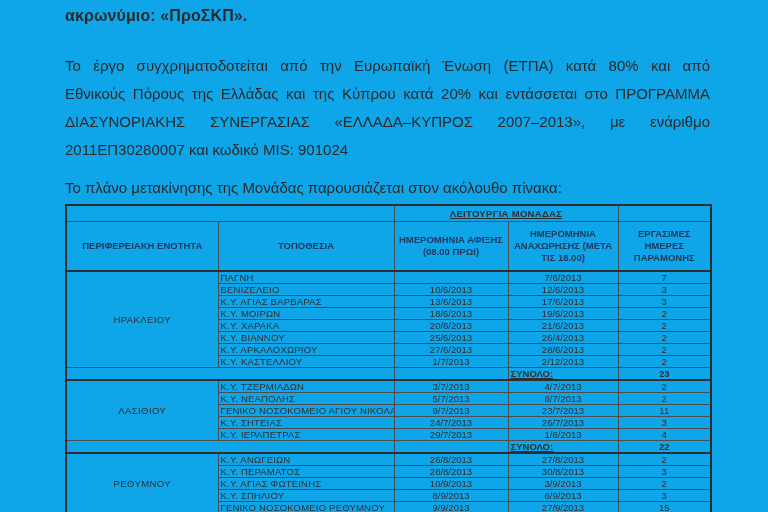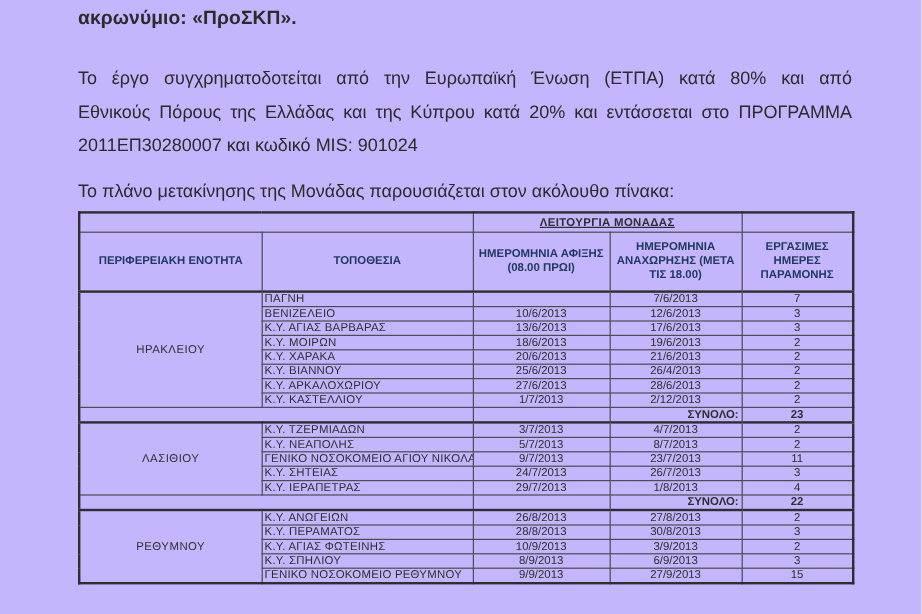--- a/index.html
+++ b/index.html
@@ -3,21 +3,21 @@
 <meta charset="utf-8">
 <style>
   html, body { margin: 0; padding: 0; background: #ffffff; }
   body {
     width: 768px; height: 512px; overflow: hidden;
     font-family: "Liberation Sans", sans-serif;
     color: #2b2b2b;
     -webkit-font-smoothing: antialiased;
   }
   .page { width: 768px; height: 512px; overflow: hidden; box-sizing: border-box;
-          padding: 6px 58px 0 65px; background: #c4b5fd; }
+          padding: 6px 58px 0 65px; background: #0ea5e9; }
 
   .acronym { font-size: 16px; font-weight: bold; line-height: 20px; letter-spacing: 0.1px; }
 
   .para { margin-top: 26px; }
   .jline {
     font-size: 15px; line-height: 28px; white-space: nowrap;
     text-align: justify; text-align-last: justify;
   }
   .jline.last { text-align-last: left; }
 
@@ -42,33 +42,34 @@
   tr.head-row th {
     height: 50px; font-weight: bold; color: #1f3a60; font-size: 9.5px;
     text-align: center; vertical-align: middle; white-space: normal;
     line-height: 12px; border-bottom: 2px solid #2e2e2e; padding: 1px 3px;
   }
   tbody td { height: 11px; }
   td.region-cell { text-align: center; vertical-align: middle; letter-spacing: 0.4px; }
   td.location-cell { text-align: left; padding-left: 3px; letter-spacing: 0.2px; }
   td.date-cell, td.days-cell { text-align: center; }
   tr.total-row td { border-bottom: 2px solid #2e2e2e; }
-  td.total-label-cell { text-align: right; font-weight: bold; }
+  td.total-label-cell { text-align: left; font-weight: bold; text-decoration: underline; }
   td.total-value-cell { text-align: center; font-weight: bold; }
 </style>
 </head>
 <body>
 
 <div class="page">
 
   <div class="acronym">ακρωνύμιο: «ΠροΣΚΠ».</div>
 
   <div class="para">
     <div class="jline">Το έργο συγχρηματοδοτείται  από την Ευρωπαϊκή Ένωση (ΕΤΠΑ) κατά 80% και από</div>
     <div class="jline">Εθνικούς Πόρους της Ελλάδας και της Κύπρου κατά 20% και εντάσσεται στο ΠΡΟΓΡΑΜΜΑ</div>
+    <div class="jline">ΔΙΑΣΥΝΟΡΙΑΚΗΣ ΣΥΝΕΡΓΑΣΙΑΣ «ΕΛΛΑΔΑ–ΚΥΠΡΟΣ 2007–2013», με ενάριθμο</div>
     <div class="jline last">2011ΕΠ30280007 και κωδικό MIS: 901024</div>
   </div>
 
   <div class="intro-line">Το πλάνο μετακίνησης της Μονάδας παρουσιάζεται στον ακόλουθο πίνακα:</div>
 
   <table class="plan">
     <colgroup>
       <col style="width:152px">
         <col style="width:176px">
         <col style="width:114px">

